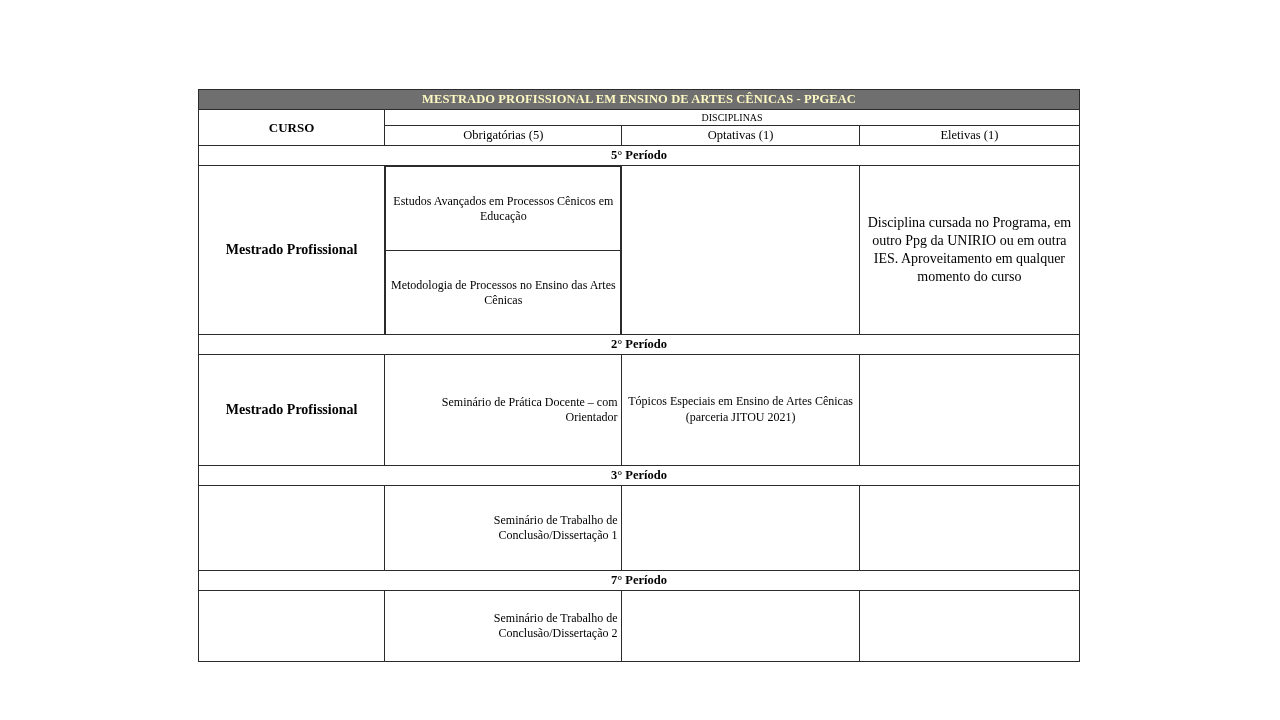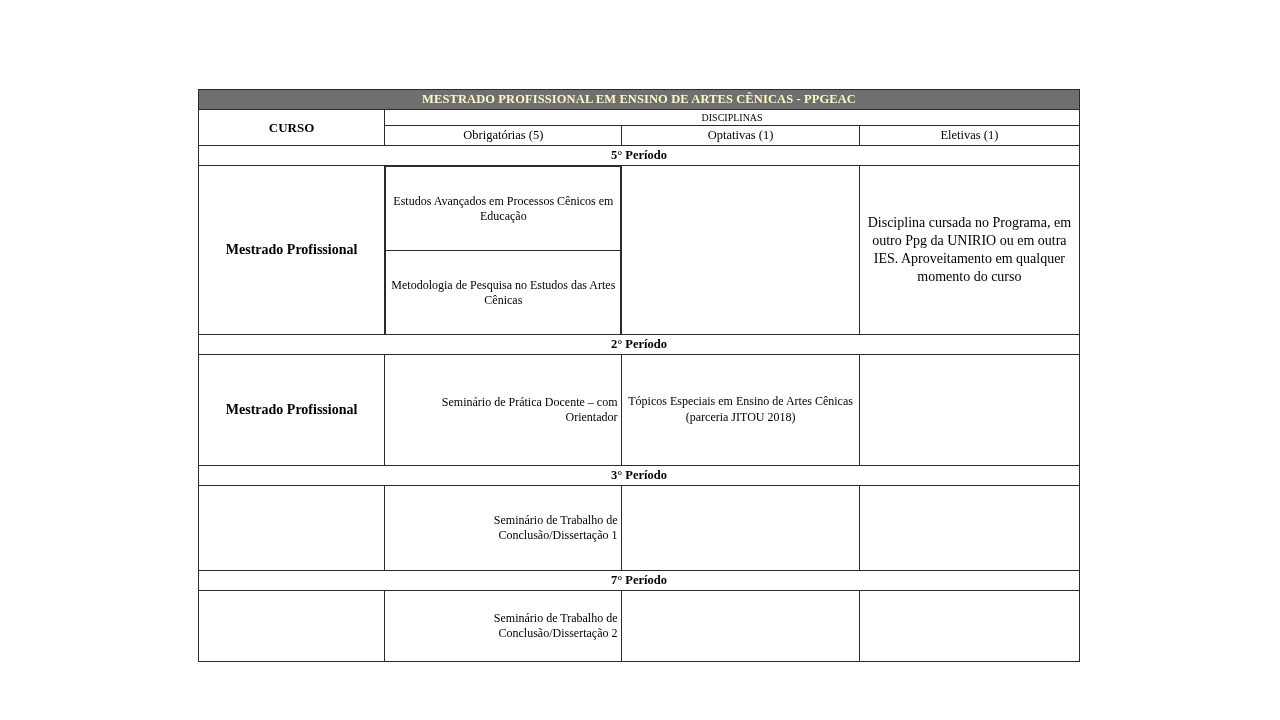--- a/index.html
+++ b/index.html
@@ -153,36 +153,36 @@
         </tr>
         <tr style="height:158px;">
           <td class="course-name">Mestrado Profissional</td>
           <td class="nested-cell">
             <table class="disc-inner">
               <tbody>
                 <tr>
                   <td style="height:79px;">Estudos Avançados em Processos Cênicos em Educação</td>
                 </tr>
                 <tr>
-                  <td style="height:79px;">Metodologia de Pesquisa no Estudos das Artes Cênicas</td>
+                  <td style="height:79px;">Metodologia de Processos no Ensino das Artes Cênicas</td>
                 </tr>
               </tbody>
             </table>
           </td>
           <td class="optativa-text"></td>
           <td class="eletiva-text">Disciplina cursada no Programa, em outro Ppg da UNIRIO ou em outra IES. Aproveitamento em qualquer momento do curso</td>
         </tr>
 
         <tr class="period-row">
           <td colspan="4">2° Período</td>
         </tr>
         <tr style="height:111px;">
           <td class="course-name">Mestrado Profissional</td>
           <td class="disc">Seminário de Prática Docente – com Orientador</td>
-          <td class="optativa-text">Tópicos Especiais em Ensino de Artes Cênicas (parceria JITOU 2018)</td>
+          <td class="optativa-text">Tópicos Especiais em Ensino de Artes Cênicas (parceria JITOU 2021)</td>
           <td class="eletiva-text"></td>
         </tr>
 
         <tr class="period-row">
           <td colspan="4">3° Período</td>
         </tr>
         <tr style="height:85px;">
           <td class="course-name"></td>
           <td class="disc">Seminário de Trabalho de Conclusão/Dissertação 1</td>
           <td class="optativa-text"></td>

